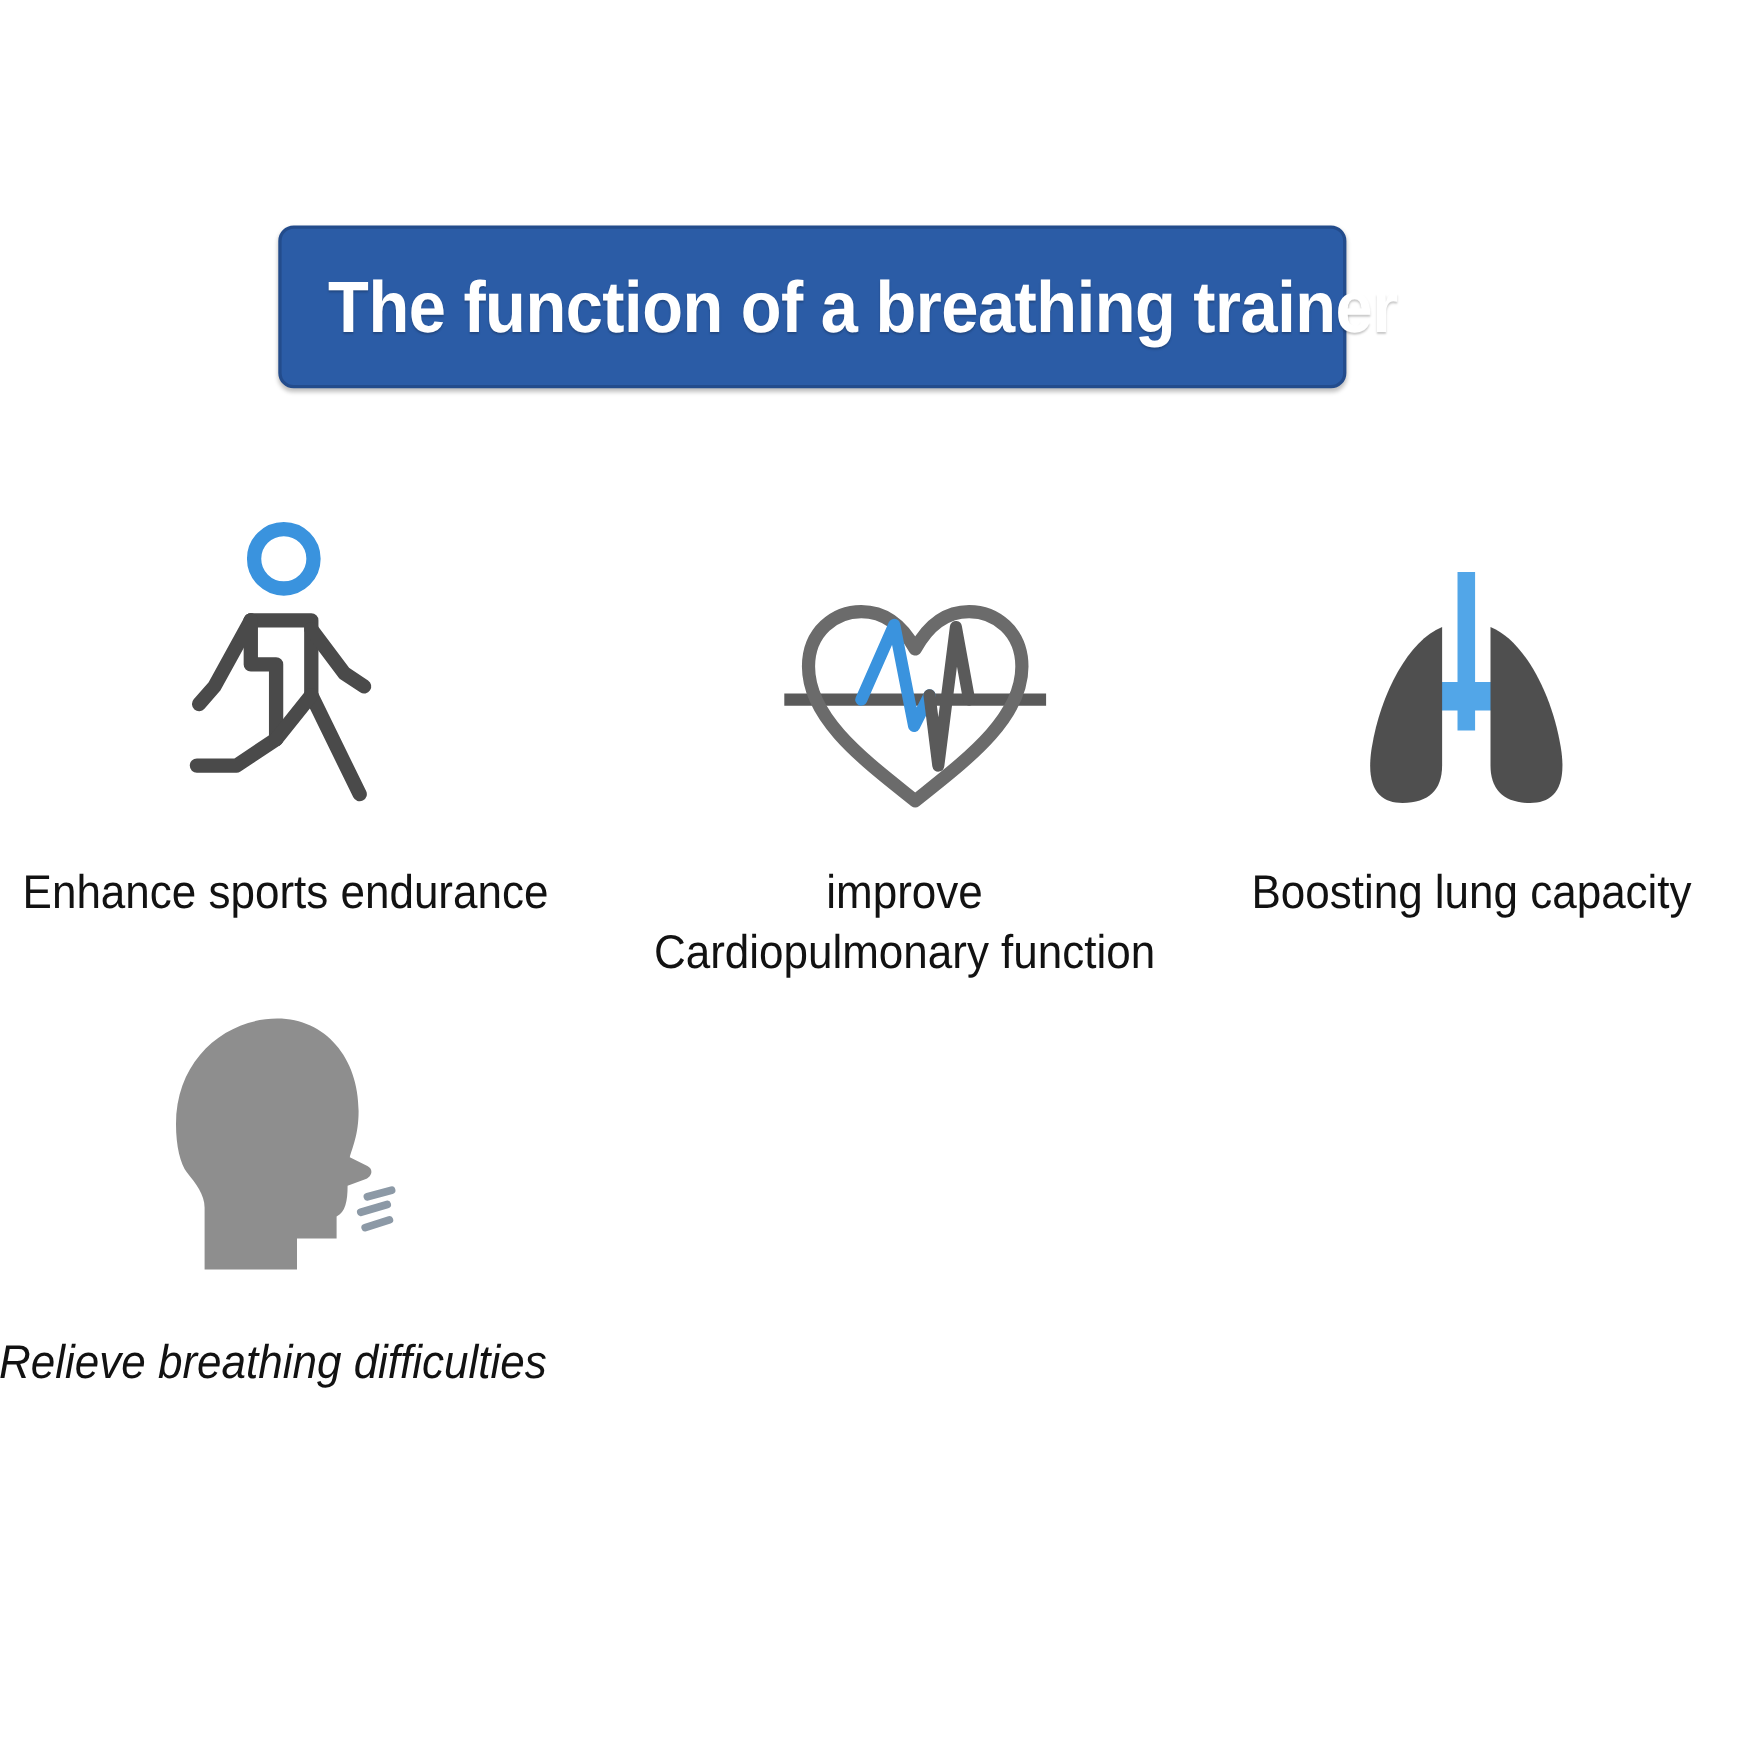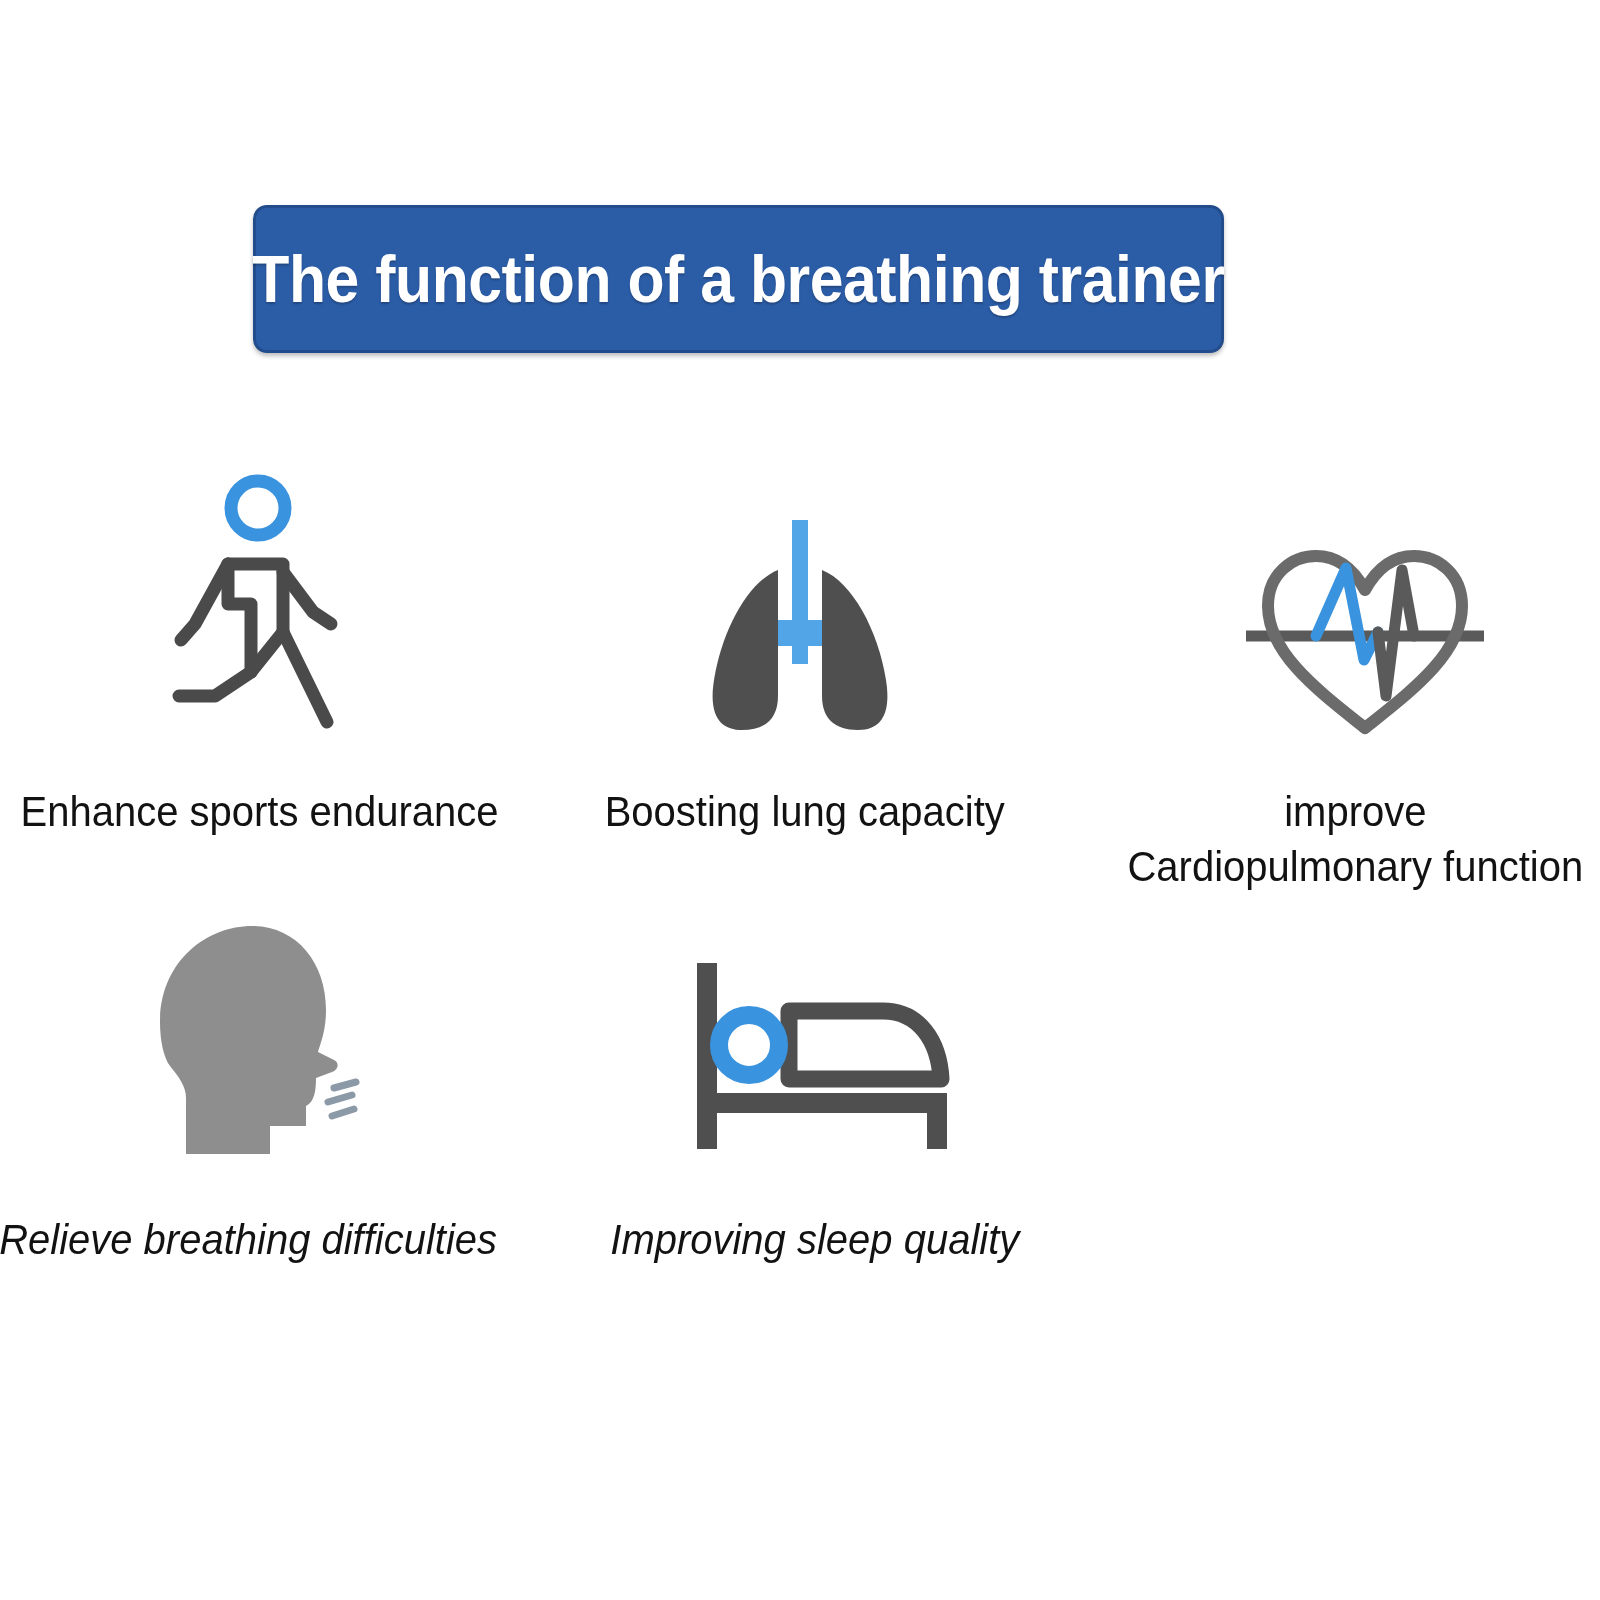--- a/index.html
+++ b/index.html
@@ -27,21 +27,20 @@
   .banner {
     width: 100%;
     height: 100%;
     box-sizing: border-box;
     background: #2b5ca6;
     border: 3px solid #234c8c;
     border-radius: 14px;
     box-shadow: 0 3px 4px rgba(0,0,0,0.25);
     display: flex;
     align-items: center;
-    justify-content: center;
   }
   .banner-title {
     color: #ffffff;
     font-family: "Liberation Sans Narrow", "Liberation Sans", sans-serif;
     font-weight: bold;
     font-size: 66px;
     letter-spacing: -0.5px;
     transform: scaleX(0.92);
     white-space: nowrap;
     text-shadow: 0 2px 2px rgba(0,0,0,0.22);
@@ -136,53 +135,53 @@
 
             <path d="M96 200 L128 160"></path>
           </g>
         </svg>
       </div>
       <div class="caption">
         <span>Enhance sports endurance</span>
       </div>
     </div>
 
-    <div class="cell cell-lung">
-      <div class="icon-box">
-        <svg width="260" height="230" viewBox="0 0 260 230" aria-hidden="true">
-
-          <path d="M122 8 h16 v100 h24 v26 h-24 v18 h-16 v-18 h-24 v-26 h24 z" fill="#52a6e8"></path>
-
-          <path d="M108 58 C 78 70 52 118 44 168 C 38 206 52 218 72 218 C 96 218 108 206 108 184 Z" fill="#4f4f4f"></path>
-
-          <path d="M152 58 C 182 70 208 118 216 168 C 222 206 208 218 188 218 C 164 218 152 206 152 184 Z" fill="#4f4f4f"></path>
-        </svg>
-      </div>
-      <div class="caption">
-        <span>Boosting lung capacity</span>
-      </div>
-    </div>
-
     <div class="cell cell-cardio">
       <div class="icon-box">
         <svg width="250" height="210" viewBox="0 0 250 210" aria-hidden="true">
 
           <path d="M6 104 H244" stroke="#5a5a5a" stroke-width="11"></path>
 
           <path d="M125 196 C 80 160 28 122 28 74 C 28 42 52 24 76 24 C 98 24 114 38 125 58
                    C 136 38 152 24 174 24 C 198 24 222 42 222 74 C 222 122 170 160 125 196 Z" fill="none" stroke="#6b6b6b" stroke-width="12" stroke-linejoin="round"></path>
 
           <polyline points="76,104 106,36 124,128 138,100" fill="none" stroke="#3a93de" stroke-width="11" stroke-linejoin="round" stroke-linecap="round"></polyline>
 
           <polyline points="138,100 146,164 162,38 174,104" fill="none" stroke="#5a5a5a" stroke-width="11" stroke-linejoin="round" stroke-linecap="round"></polyline>
         </svg>
       </div>
       <div class="caption">
         <span>improve</span>
         <span class="line2">Cardiopulmonary function</span>
+      </div>
+    </div>
+
+    <div class="cell cell-lung">
+      <div class="icon-box">
+        <svg width="260" height="230" viewBox="0 0 260 230" aria-hidden="true">
+
+          <path d="M122 8 h16 v100 h24 v26 h-24 v18 h-16 v-18 h-24 v-26 h24 z" fill="#52a6e8"></path>
+
+          <path d="M108 58 C 78 70 52 118 44 168 C 38 206 52 218 72 218 C 96 218 108 206 108 184 Z" fill="#4f4f4f"></path>
+
+          <path d="M152 58 C 182 70 208 118 216 168 C 222 206 208 218 188 218 C 164 218 152 206 152 184 Z" fill="#4f4f4f"></path>
+        </svg>
+      </div>
+      <div class="caption">
+        <span>Boosting lung capacity</span>
       </div>
     </div>
   </div>
 
   <div class="row row-2">
 
     <div class="cell cell-relieve-breath">
       <div class="icon-box">
         <svg width="250" height="250" viewBox="0 0 250 250" aria-hidden="true">
 
@@ -197,33 +196,14 @@
             <path d="M212 206 L234 199"></path>
           </g>
         </svg>
       </div>
       <div class="caption">
         <span>Relieve breathing difficulties</span>
       </div>
     </div>
 
 
-    <div class="cell cell-sleep">
-      <div class="icon-box">
-        <svg width="270" height="215" viewBox="0 0 270 215" aria-hidden="true">
-
-          <rect x="10" y="18" width="20" height="186" fill="#4f4f4f"></rect>
-
-          <rect x="10" y="148" width="250" height="20" fill="#4f4f4f"></rect>
-
-          <rect x="240" y="148" width="20" height="56" fill="#4f4f4f"></rect>
-
-          <path d="M102 66 H196 C 232 66 252 96 254 134 H102 Z" fill="none" stroke="#4f4f4f" stroke-width="17" stroke-linejoin="round"></path>
-
-          <circle cx="62" cy="100" r="30" fill="none" stroke="#3a93de" stroke-width="18"></circle>
-        </svg>
-      </div>
-      <div class="caption">
-        <span>Improving sleep quality</span>
-      </div>
-    </div>
   </div>
 </div>
 
 </body></html>

